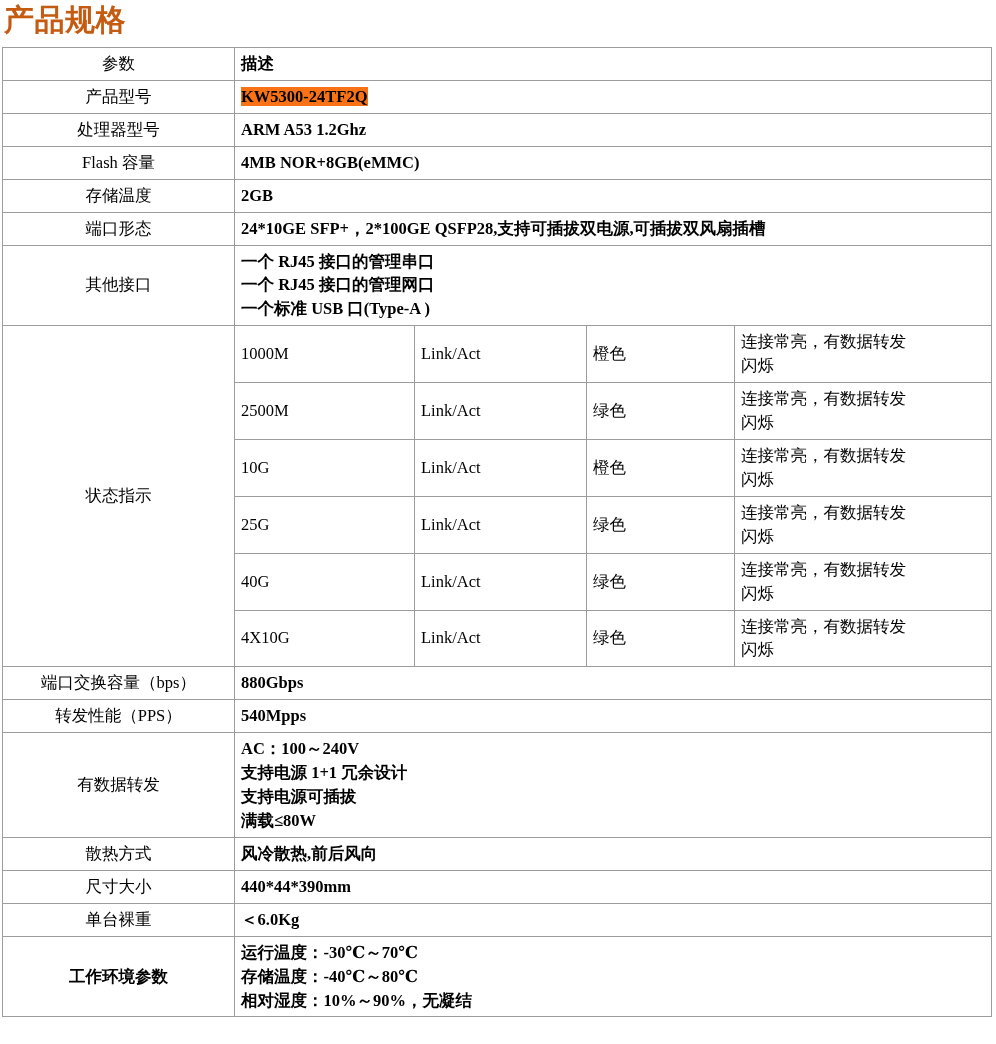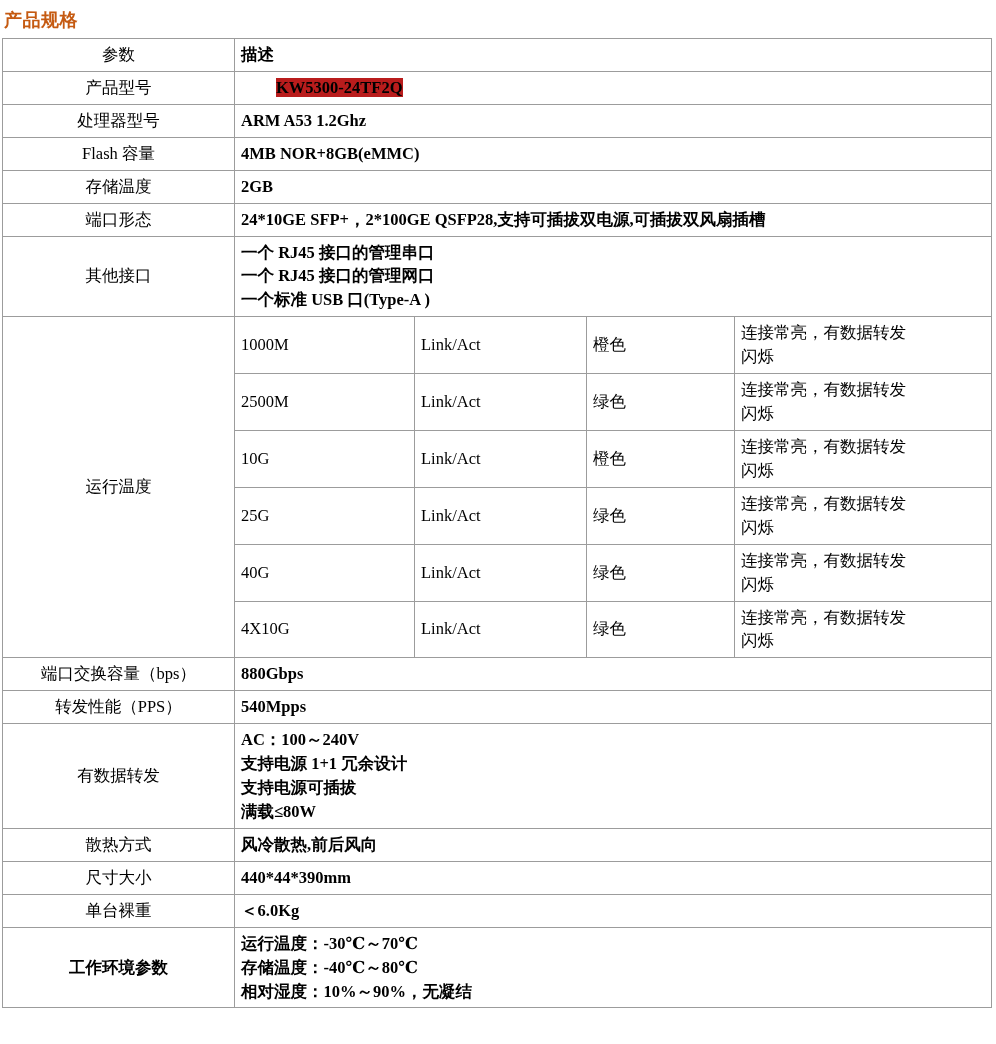--- a/index.html
+++ b/index.html
@@ -16,23 +16,23 @@
   }
   .page {
     position: relative;
     width: 996px;
     height: 1044px;
     box-sizing: border-box;
   }
   .doc-title {
     font-family: Liberation Sans, sans-serif;
     font-weight: bold;
-    font-size: 18px;
+    font-size: 30px;
     color: #c55a11;
-    margin: 8px 0 6px 4px;
+    margin: 0 0 6px 4px;
     letter-spacing: 0.5px;
   }
   table.spec {
     border-collapse: collapse;
     width: 990px;
     margin-left: 2px;
     table-layout: fixed;
     padding-left: 13px;
   }
   table.spec td {
@@ -45,22 +45,21 @@
   td.param {
     text-align: center;
     width: 232px;
   }
   td.desc {
     text-align: left;
     padding-left: 9px;
     font-weight: bold;
   }
   .hl {
-    background: #b91c1c;
-    margin-left: 35px;
+    background: #f97316;
   }
   .multiline {
     white-space: pre-line;
   }
   td.sub-speed {
     width: 180px;
     padding-left: 9px;
     margin-left: 24px;
   }
   td.sub-mode {
@@ -130,21 +129,21 @@
       </tr>
 
       <tr>
         <td class="param">其他接口</td>
         <td class="desc multiline" colspan="4">一个 RJ45 接口的管理串口
 一个 RJ45 接口的管理网口
 一个标准 USB 口(Type-A )</td>
       </tr>
 
       <tr>
-        <td class="param" rowspan="6">运行温度</td>
+        <td class="param" rowspan="6">状态指示</td>
         <td class="sub-speed">1000M</td>
         <td class="sub-mode">Link/Act</td>
         <td class="sub-color">橙色</td>
         <td class="sub-note">
           <span class="note-line">连接常亮，有数据转发</span>
           <span class="note-line">闪烁</span>
         </td>
       </tr>
       <tr>
         <td class="sub-speed">2500M</td>

